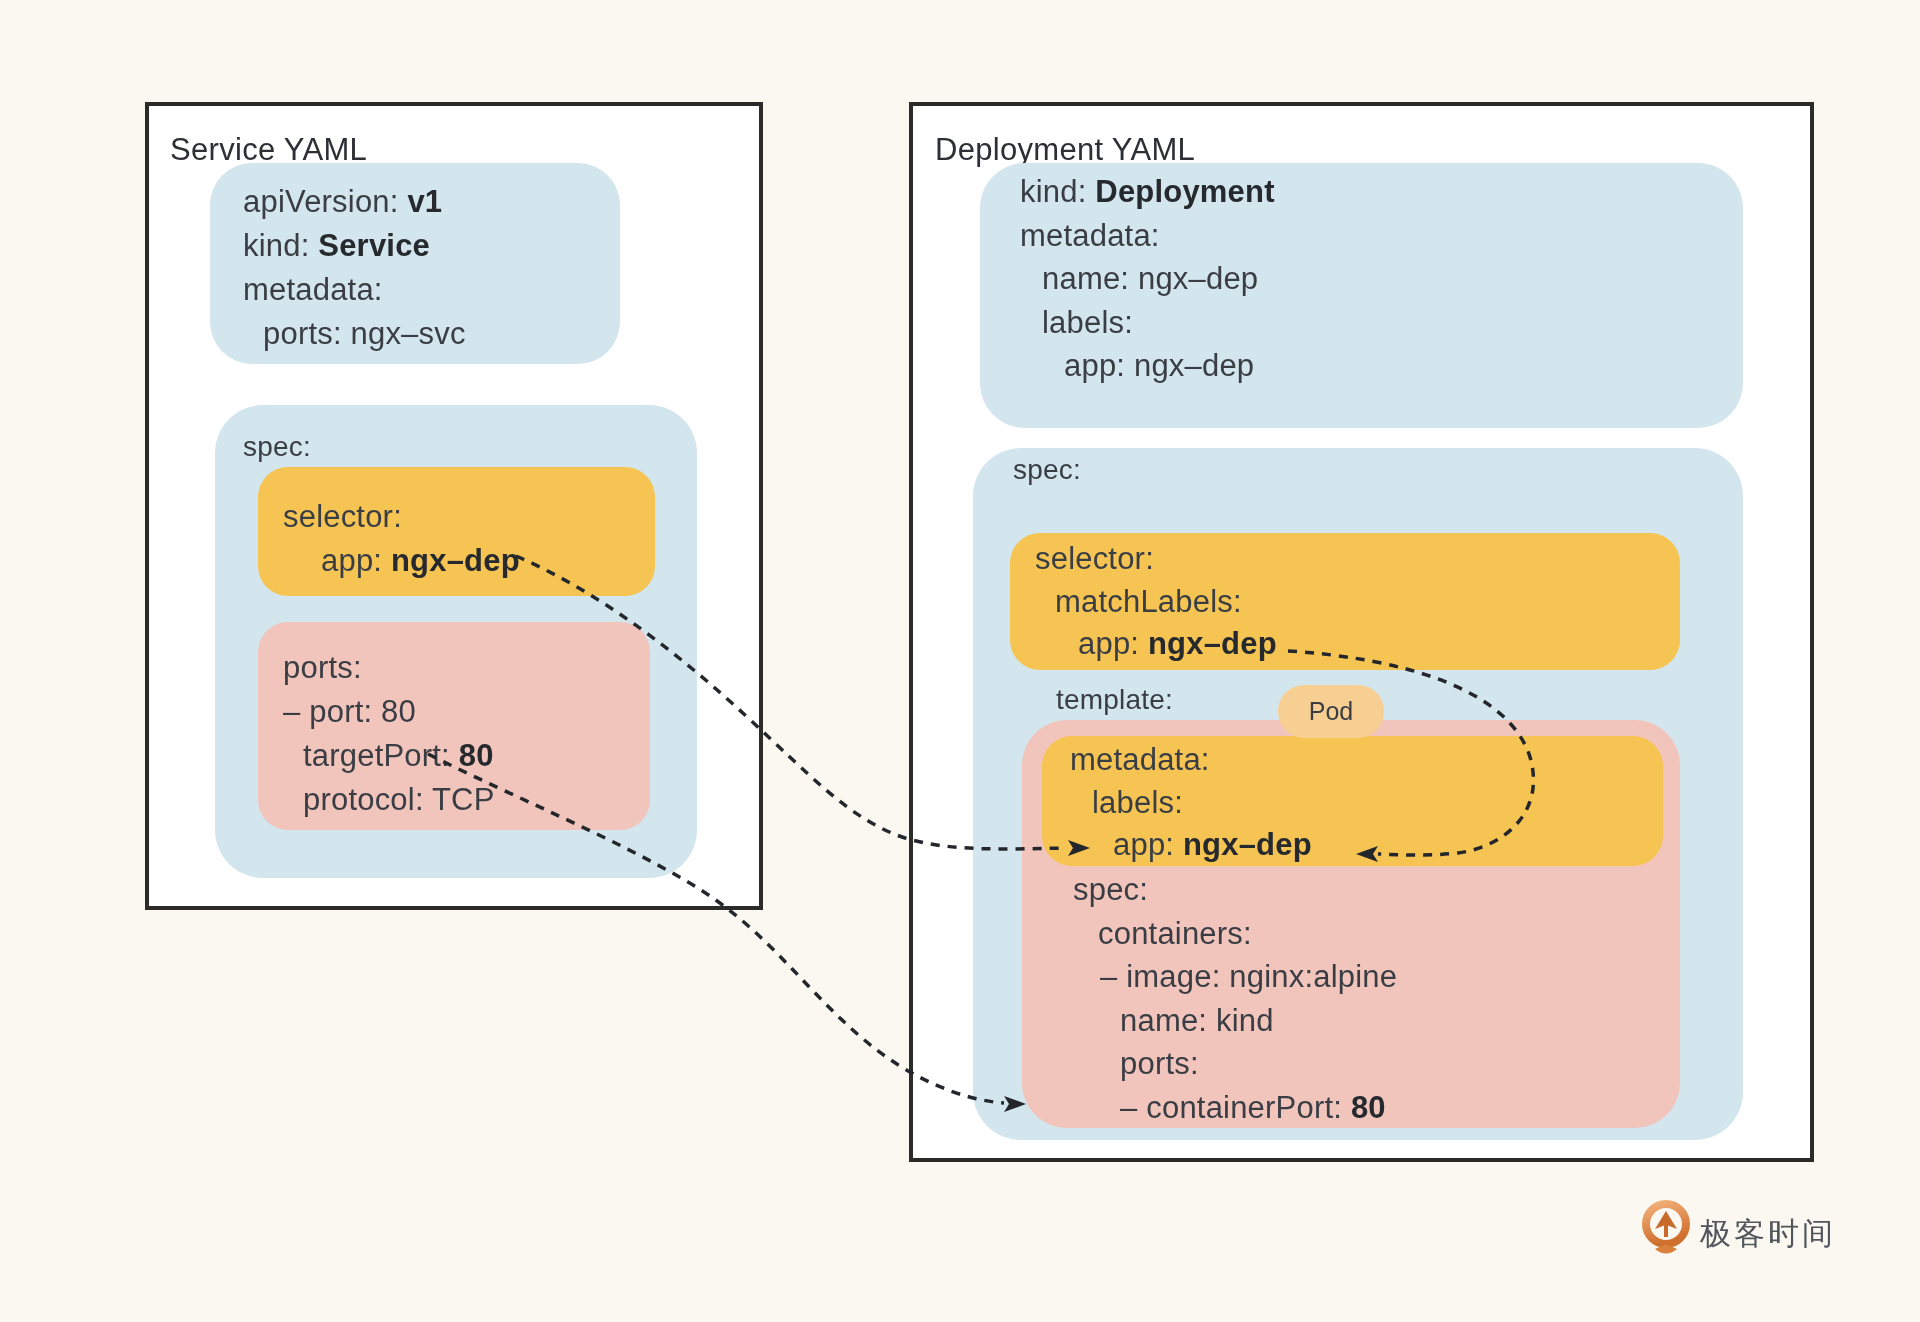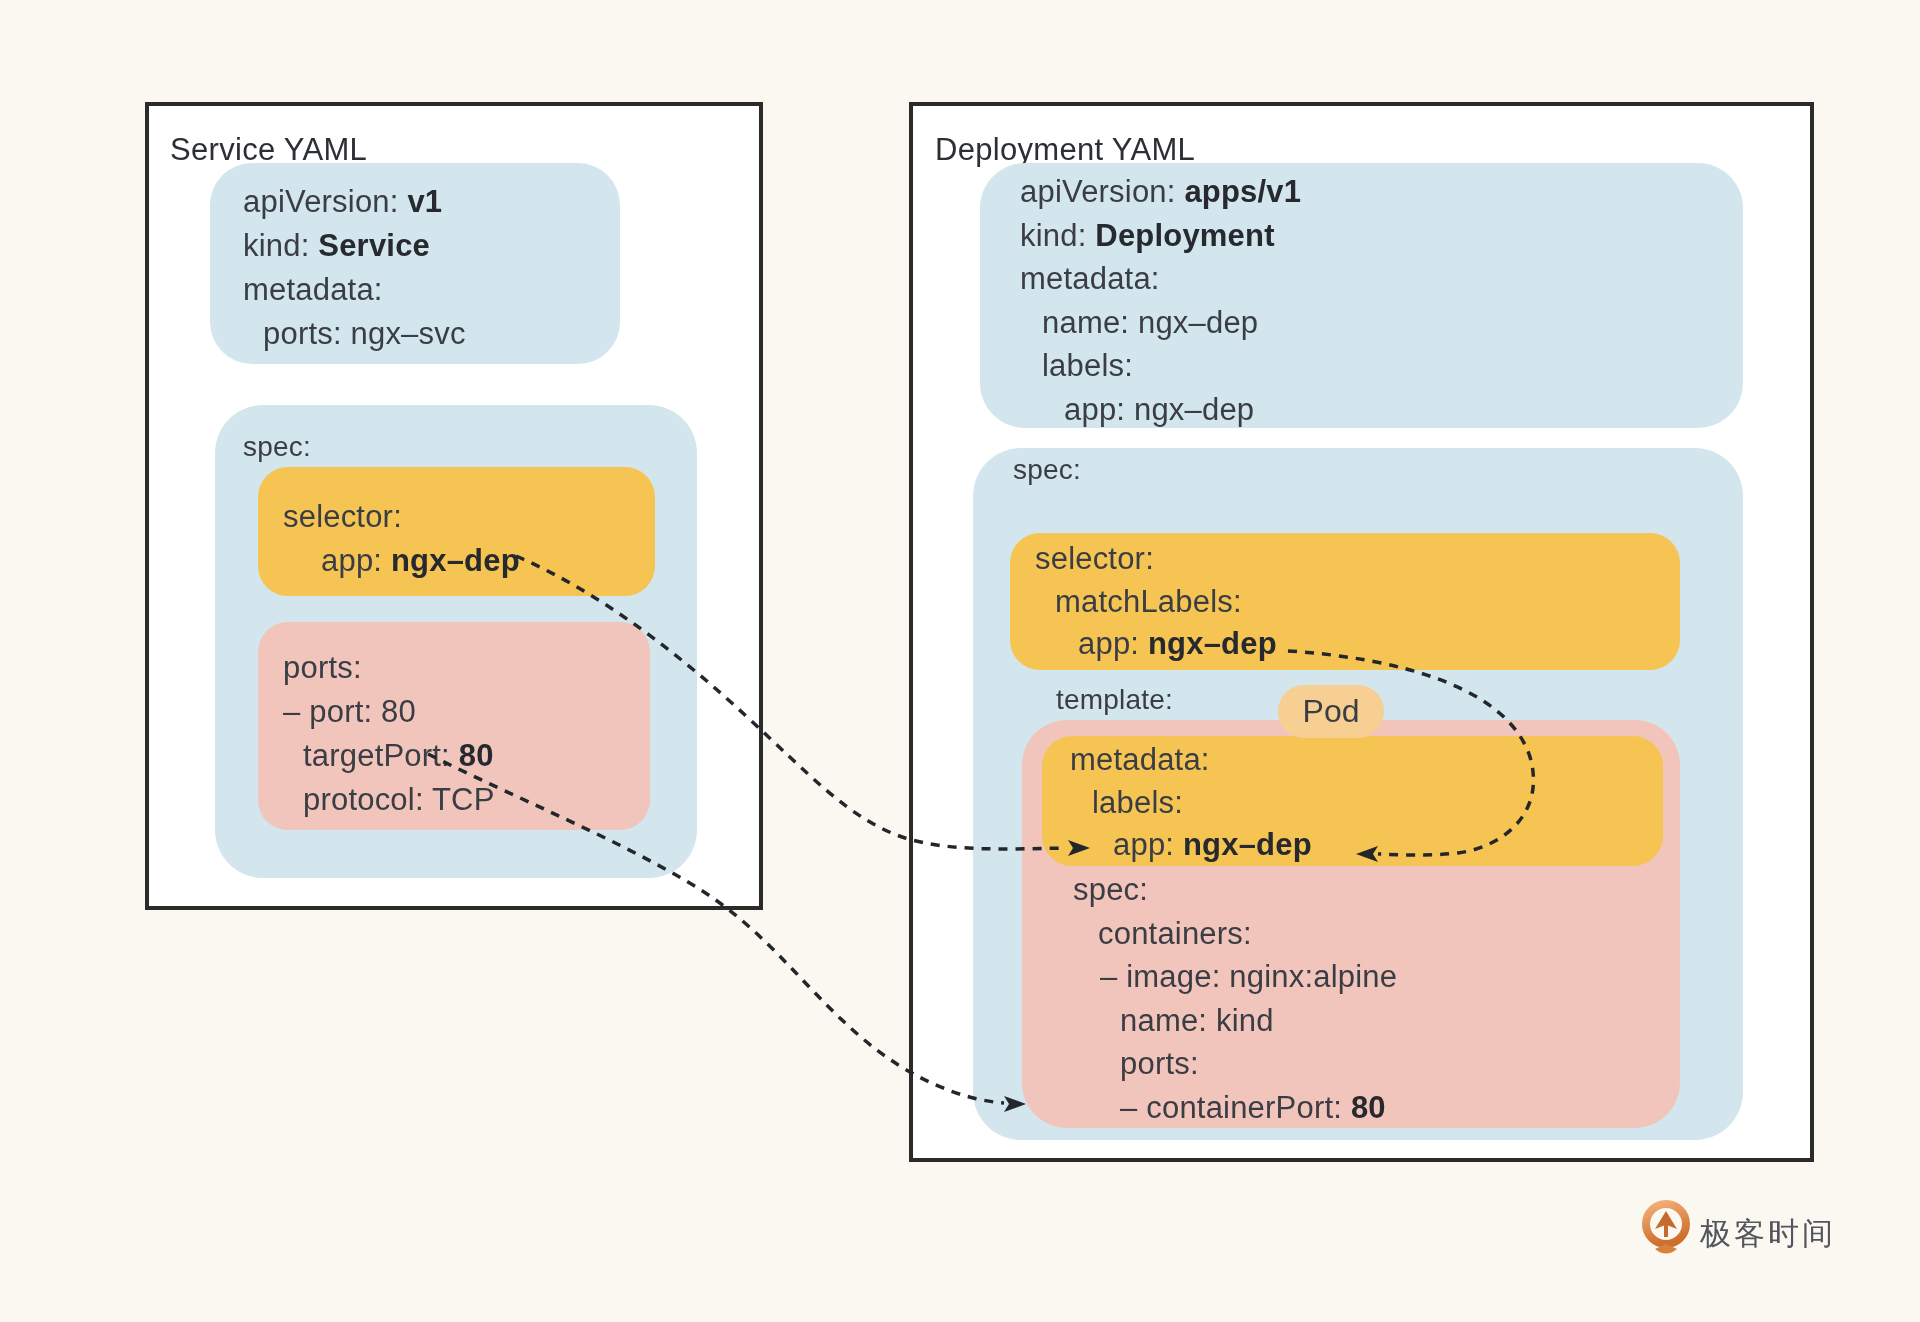--- a/index.html
+++ b/index.html
@@ -14,21 +14,21 @@
   .ln{font-size:31px;letter-spacing:.2px;white-space:nowrap;}
   .lh44 .ln{line-height:44px;}
   .lh43 .ln{line-height:43.5px;}
   .lh42 .ln{line-height:42.5px;}
   .ln b{font-weight:700;color:#26292e;}
   .i20{padding-left:20px}.i22{padding-left:22px}.i25{padding-left:25px}.i27{padding-left:27px}
   .i38{padding-left:38px}.i43{padding-left:43px}.i44{padding-left:44px}.i47{padding-left:47px}
   .floating-label{position:absolute;font-size:28px;line-height:44px;letter-spacing:.2px;white-space:nowrap;}
   .pod-badge{position:absolute;left:1278px;top:685px;width:106px;height:53px;border-radius:26px;
              background:#f8cf92;display:flex;align-items:center;justify-content:center;
-             font-size:32px;color:#3a3e44;z-index:5;}
+             font-size:25px;color:#3a3e44;z-index:5;}
   .r30{border-radius:30px}.r42{border-radius:42px}.r45{border-radius:45px}.r48{border-radius:48px}
   .arrows{position:absolute;left:0;top:0;z-index:6;pointer-events:none;}
   .brand-text{position:absolute;left:1700px;top:1213px;font-size:31px;color:#52565c;letter-spacing:3px;}
   .brand-icon{position:absolute;left:1636px;top:1196px;}
 </style>
 </head>
 <body>
 
 <div class="canvas">
 
@@ -54,21 +54,20 @@
     <div class="ln">ports:</div>
     <div class="ln">– port: 80</div>
     <div class="ln i20"><span>targetPort: </span><b>80</b></div>
     <div class="ln i20">protocol: TCP</div>
   </div>
 
   <div class="panel" style="left:909px;top:102px;width:905px;height:1060px;"></div>
   <div class="panel-title" style="left:935px;top:112px;">Deployment YAML</div>
 
   <div class="blk blue r45 lh43" style="left:980px;top:163px;width:763px;height:265px;padding:7px 0 0 40px;">
-    <div class="ln"><span>apiVersion: </span><b>apps/v1</b></div>
     <div class="ln"><span>kind: </span><b>Deployment</b></div>
     <div class="ln">metadata:</div>
     <div class="ln i22">name: ngx–dep</div>
     <div class="ln i22">labels:</div>
     <div class="ln i44">app: ngx–dep</div>
   </div>
 
   <div class="blk blue r48" style="left:973px;top:448px;width:770px;height:692px;"></div>
   <div class="floating-label" style="left:1013px;top:448px;">spec:</div>
   <div class="floating-label" style="left:1032px;top:490px;margin-top:44px;">replicas: 2</div>

